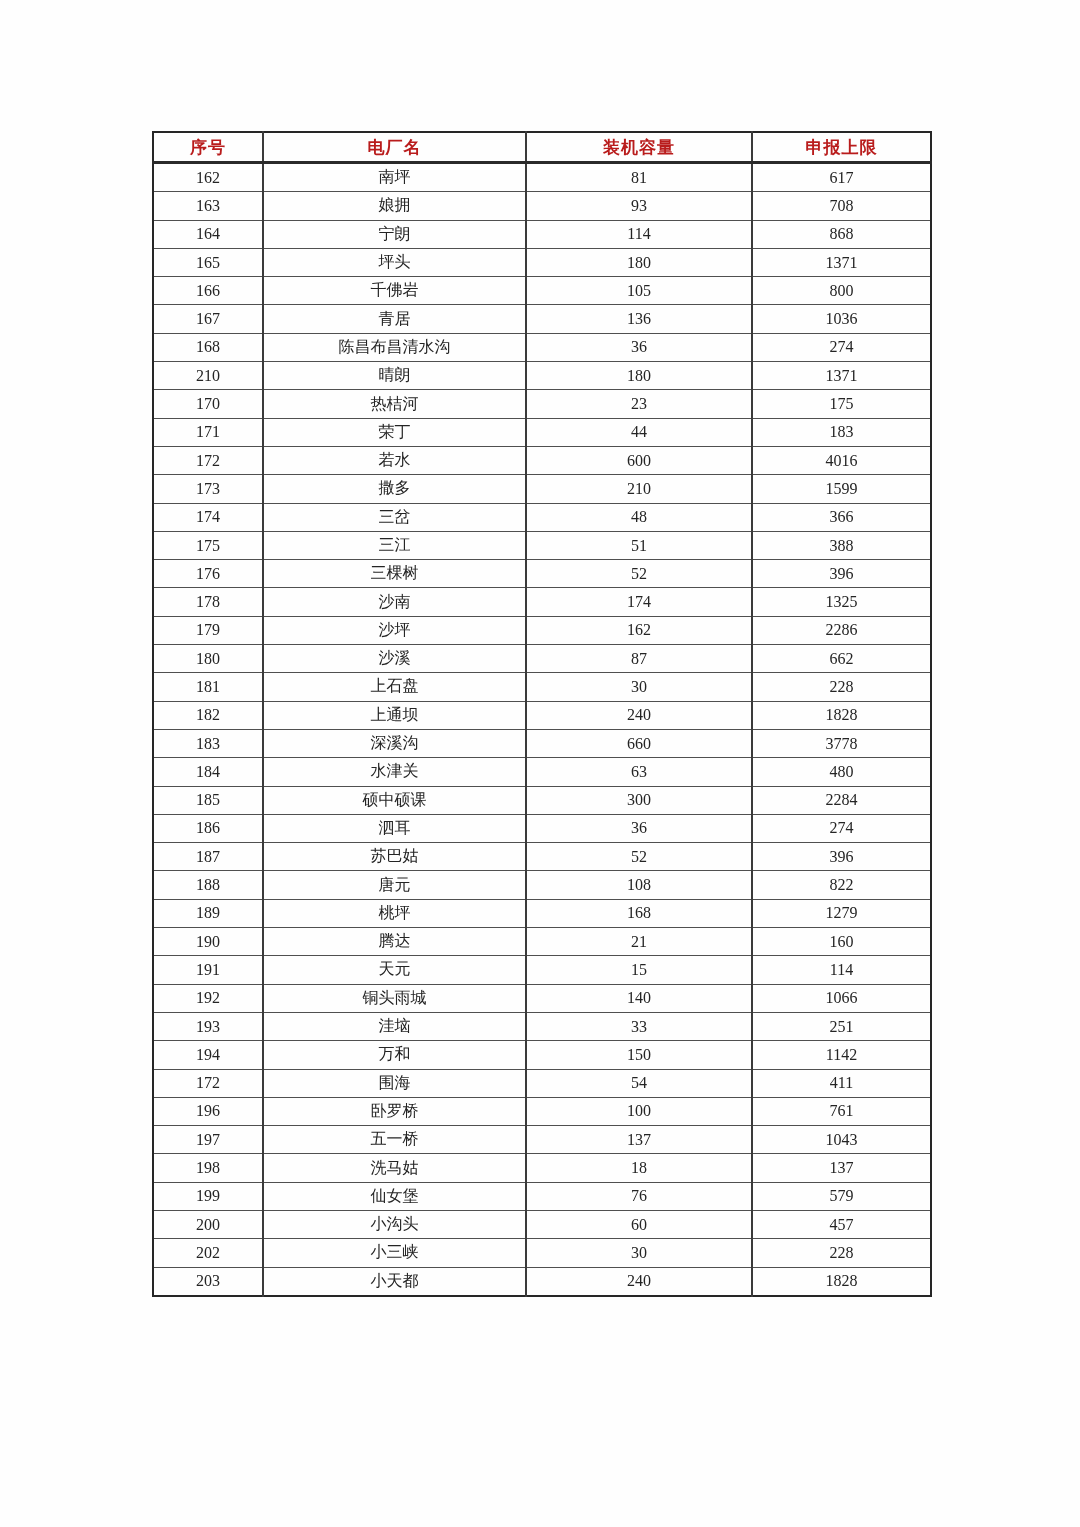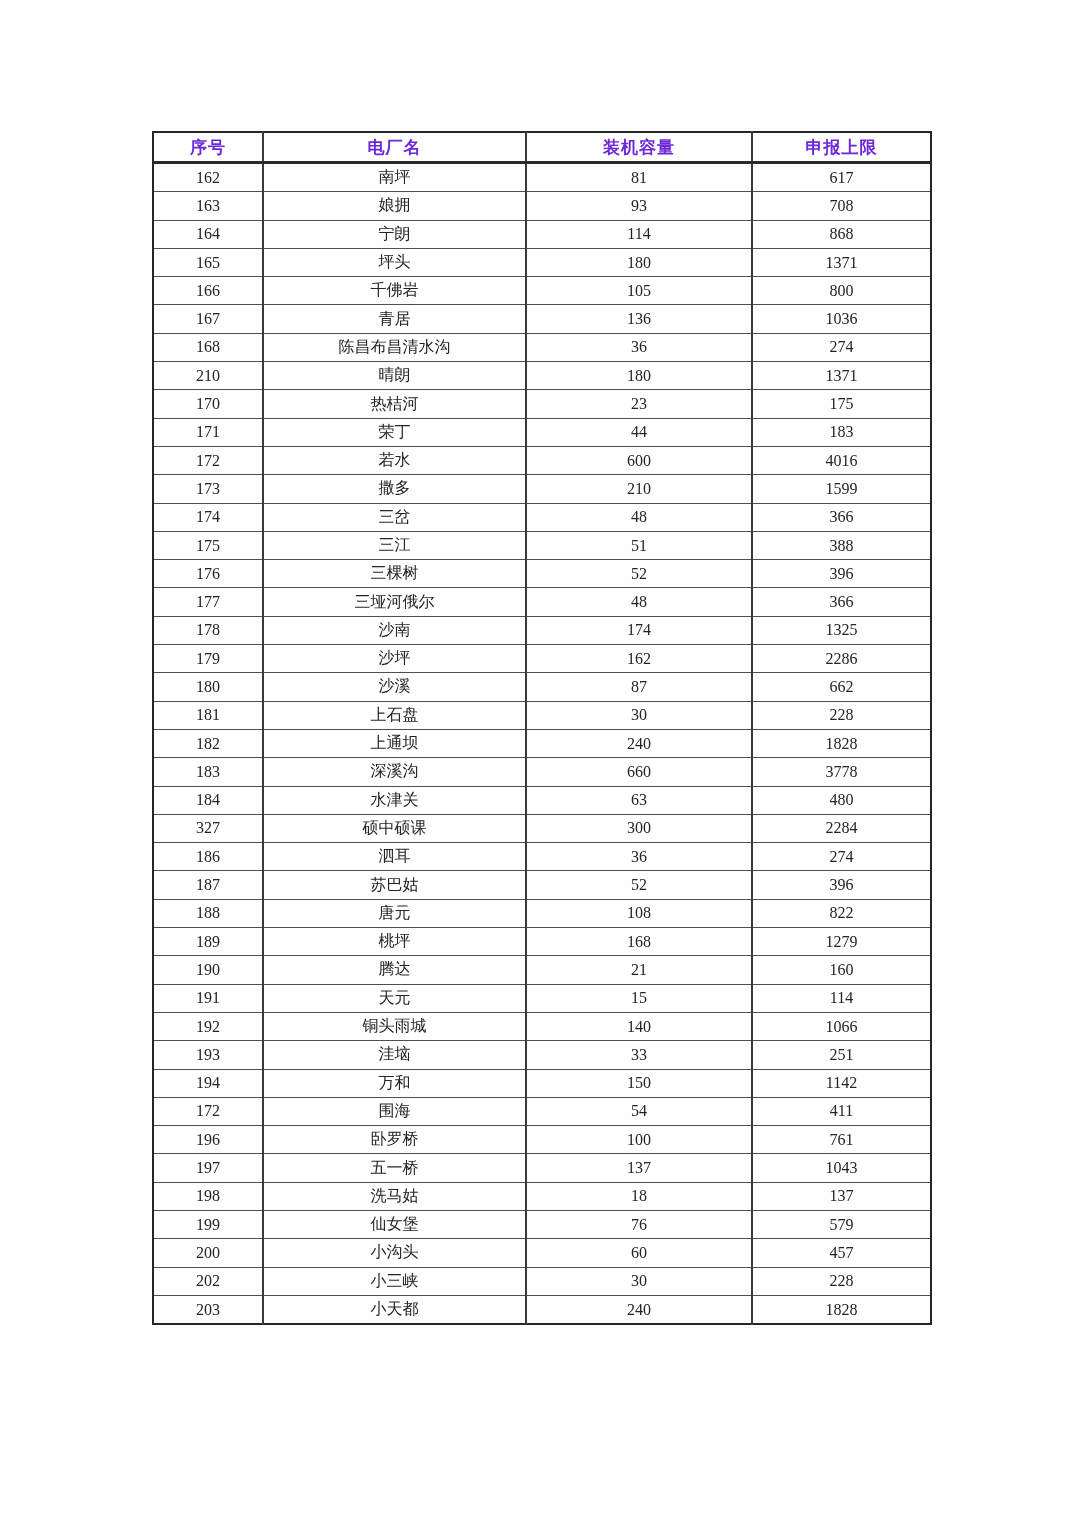--- a/index.html
+++ b/index.html
@@ -25,21 +25,21 @@
     border: 2px solid #262626;
   }
   col.c-no   { width: 110px; }
   col.c-name { width: 263px; }
   col.c-cap  { width: 226px; }
   col.c-lim  { width: 179px; }
   .data-table th {
     height: 28px;
     font-size: 17px;
     font-weight: bold;
-    color: #6d28d9;
+    color: #b91c1c;
     text-align: center;
     vertical-align: middle;
     border-left: 2px solid #3a3a3a;
     border-bottom: 3px solid #2a2a2a;
     padding: 0;
     letter-spacing: 1px;
   }
   .data-table td {
     height: 27.3px;
     font-size: 16px;
@@ -161,26 +161,20 @@
           <td>51</td>
           <td>388</td>
         </tr>
         <tr>
           <td>176</td>
           <td>三棵树</td>
           <td>52</td>
           <td>396</td>
         </tr>
         <tr>
-          <td>177</td>
-          <td>三垭河俄尔</td>
-          <td>48</td>
-          <td>366</td>
-        </tr>
-        <tr>
           <td>178</td>
           <td>沙南</td>
           <td>174</td>
           <td>1325</td>
         </tr>
         <tr>
           <td>179</td>
           <td>沙坪</td>
           <td>162</td>
           <td>2286</td>
@@ -209,21 +203,21 @@
           <td>660</td>
           <td>3778</td>
         </tr>
         <tr>
           <td>184</td>
           <td>水津关</td>
           <td>63</td>
           <td>480</td>
         </tr>
         <tr>
-          <td>327</td>
+          <td>185</td>
           <td>硕中硕课</td>
           <td>300</td>
           <td>2284</td>
         </tr>
         <tr>
           <td>186</td>
           <td>泗耳</td>
           <td>36</td>
           <td>274</td>
         </tr>

